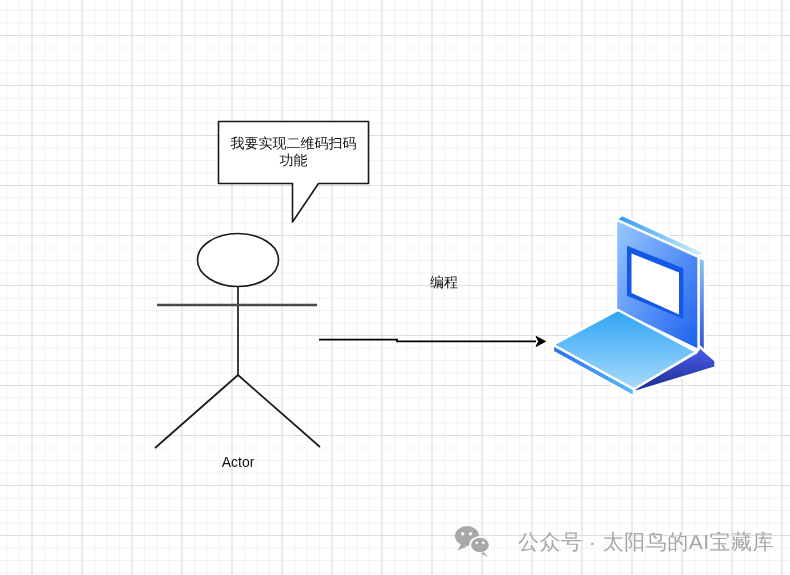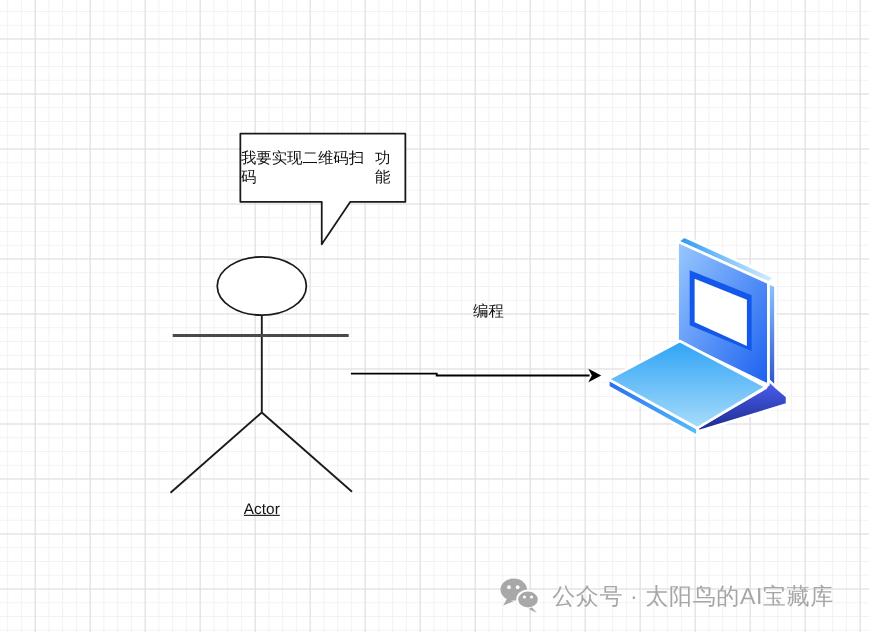--- a/index.html
+++ b/index.html
@@ -15,34 +15,34 @@
       linear-gradient(to right,#dedcdc 1px,transparent 1px),
       linear-gradient(to bottom,#dedcdc 1px,transparent 1px),
       linear-gradient(to right,#f4f1f1 1px,transparent 1px),
       linear-gradient(to bottom,#f4f1f1 1px,transparent 1px);
     background-size:50px 50px,50px 50px,12.5px 12.5px,12.5px 12.5px;
     background-position:31.5px 0,0 35px,6.5px 0,0 10px;
   }
   svg.diagram-layer{position:absolute;left:0;top:0;}
   .bubble-text{
     position:absolute;left:219px;top:124px;width:149px;height:56px;
-    display:flex;flex-direction:row;align-items:center;justify-content:center;
+    display:flex;flex-direction:column;align-items:center;justify-content:center;
     font-size:14px;line-height:17px;color:#111;text-align:left;
   }
   .edge-label{
     position:absolute;left:404px;top:274px;width:80px;
     text-align:center;font-size:14px;color:#111;
   }
   .actor-label{
     position:absolute;left:188px;top:454px;width:100px;
-    text-align:center;font-size:14px;color:#111;text-decoration:underline;
+    text-align:center;font-size:14px;color:#111;
   }
   .watermark{
     position:absolute;left:454px;top:524px;height:36px;
-    display:flex;align-items:center;gap:10px;
+    display:flex;align-items:center;gap:26px;
     color:#a6a6a6;font-size:21px;letter-spacing:0.5px;white-space:nowrap;
   }
   .watermark .wm-icon{flex:0 0 auto;display:block;}
 </style>
 </head>
 <body>
 
 <div class="canvas">
 
   <svg class="diagram-layer" width="790" height="575" viewBox="0 0 790 575">

